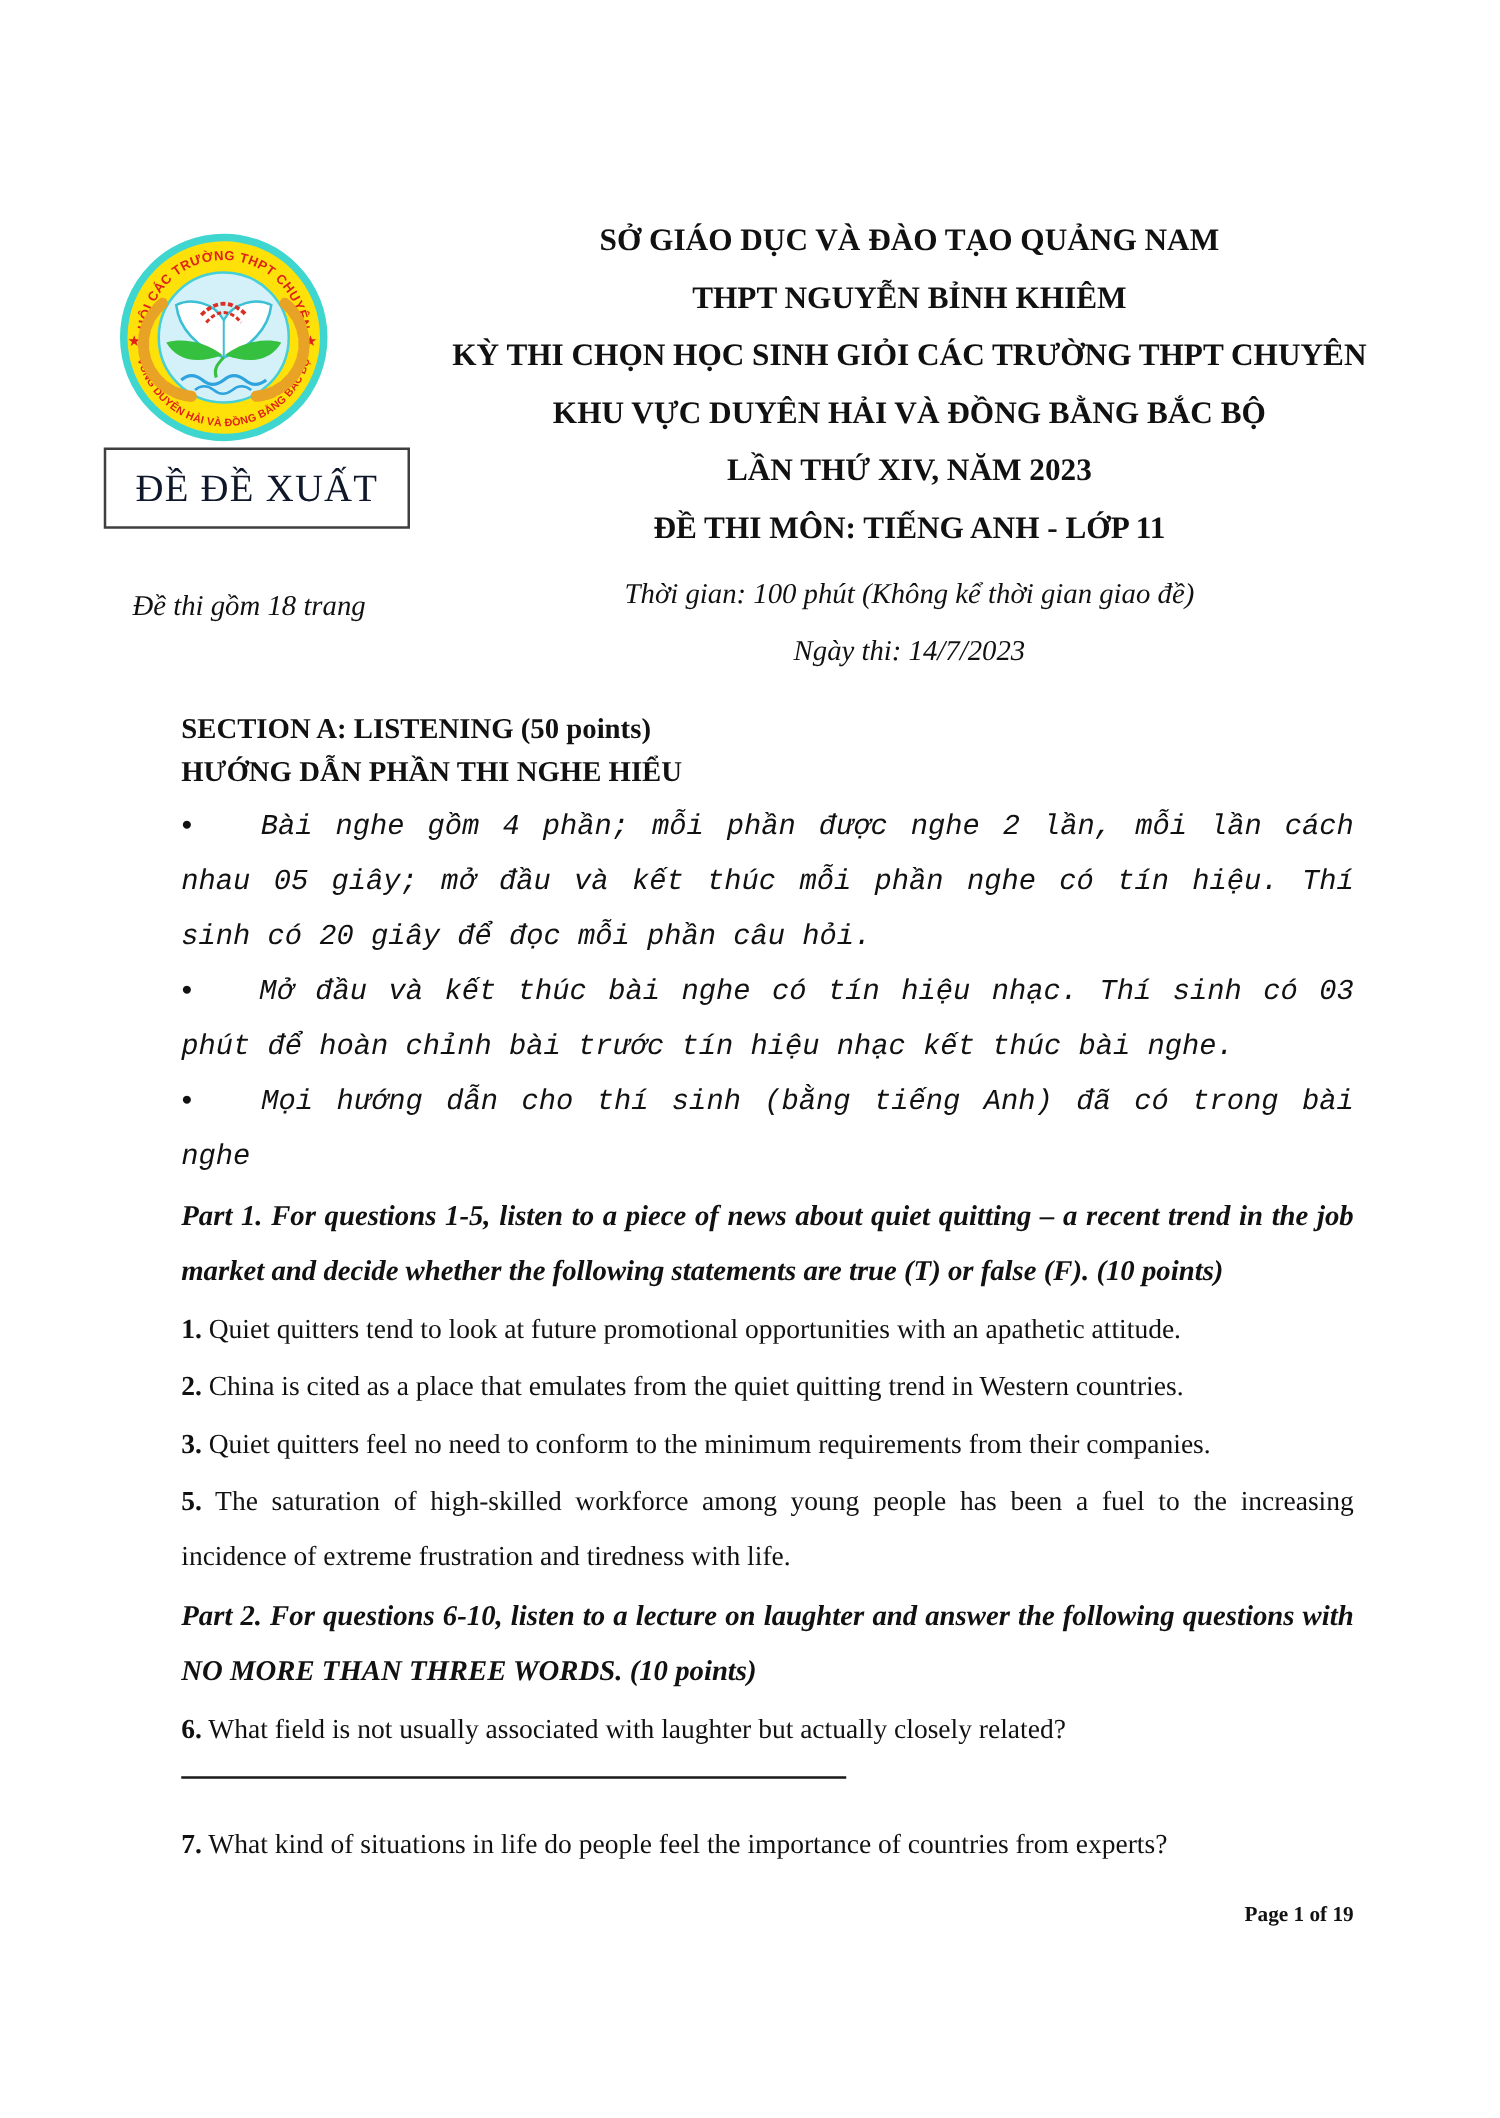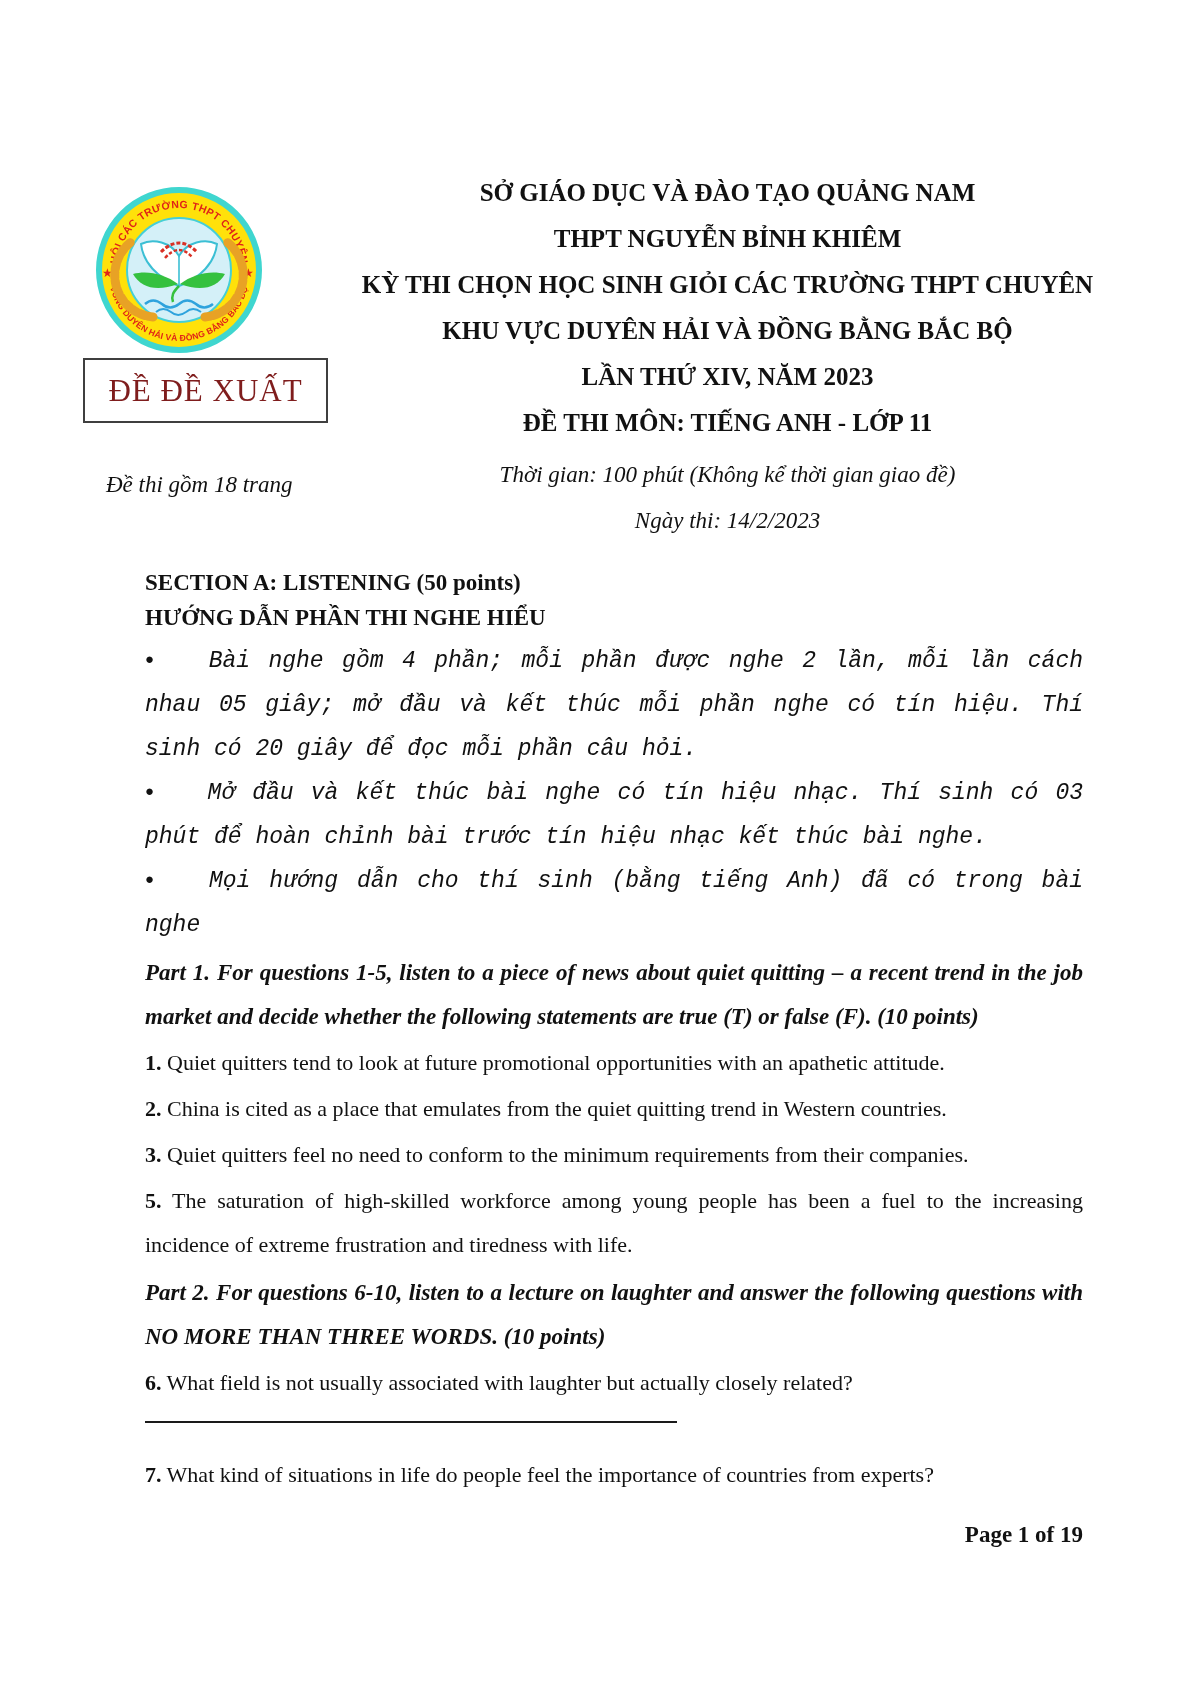--- a/index.html
+++ b/index.html
@@ -11,21 +11,21 @@
     color:#111;
     overflow:hidden;
   }
   
   .header{position:absolute;top:0;left:0;width:1200px;height:565px;}
   .logo{position:absolute;left:95px;top:186px;width:168px;height:168px;}
   .proposal-box{
     position:absolute;left:83px;top:358px;width:245px;height:65px;
     border:2px solid #3f3f3f;box-sizing:border-box;
     display:flex;align-items:center;justify-content:center;
-    font-size:31px;color:#7f1d1d;letter-spacing:1px;
+    font-size:31px;color:#0f172a;letter-spacing:1px;
   }
   .pages-note{
     position:absolute;left:106px;top:472px;
     font-style:italic;font-size:23px;
   }
   .head-col{
     position:absolute;left:330px;top:170px;width:795px;
     text-align:center;
   }
   .hline{font-weight:bold;font-size:25px;line-height:46px;white-space:nowrap;}
@@ -48,21 +48,21 @@
   .q{font-size:22px;line-height:44px;text-align:justify;margin:2px 0 0 0;}
   .q .qnum{font-weight:bold;}
   .answer-line{
     width:532px;border:0;border-top:2px solid #1a1a1a;
     margin:16px 0 0 0;height:0;
   }
   .q.after-line{margin-top:30px;}
   
   .footer{
     position:absolute;top:1522px;right:117px;
-    font-weight:bold;font-size:23px;
+    font-weight:bold;font-size:17px;
   }
   .ring-text{font-family:"Liberation Sans","DejaVu Sans",sans-serif;font-weight:bold;}
 </style>
 </head>
 <body>
 
 <div class="page">
 
   <div class="header">
 
@@ -105,21 +105,21 @@
     <div class="pages-note">Đề thi gồm 18 trang</div>
 
     <div class="head-col">
       <div class="hline">SỞ GIÁO DỤC VÀ ĐÀO TẠO QUẢNG NAM</div>
       <div class="hline">THPT NGUYỄN BỈNH KHIÊM</div>
       <div class="hline">KỲ THI CHỌN HỌC SINH GIỎI CÁC TRƯỜNG THPT CHUYÊN</div>
       <div class="hline">KHU VỰC DUYÊN HẢI VÀ ĐỒNG BẰNG BẮC BỘ</div>
       <div class="hline">LẦN THỨ XIV, NĂM 2023</div>
       <div class="hline">ĐỀ THI MÔN: TIẾNG ANH - LỚP 11</div>
       <div class="hitalic first">Thời gian: 100 phút (Không kể thời gian giao đề)</div>
-      <div class="hitalic">Ngày thi: 14/2/2023</div>
+      <div class="hitalic">Ngày thi: 14/7/2023</div>
     </div>
   </div>
 
   <div class="main">
     <p class="h">SECTION A: LISTENING (50 points)</p>
     <p class="h sub">HƯỚNG DẪN PHẦN THI NGHE HIỂU</p>
 
     <p class="bullet"><span class="dot">●</span><span class="tab"></span><span>Bài nghe gồm 4 phần; mỗi phần được nghe 2 lần, mỗi lần cách nhau 05 giây; mở đầu và kết thúc mỗi phần nghe có tín hiệu. Thí sinh có 20 giây để đọc mỗi phần câu hỏi.</span></p>
     <p class="bullet"><span class="dot">●</span><span class="tab"></span><span>Mở đầu và kết thúc bài nghe có tín hiệu nhạc. Thí sinh có 03 phút để hoàn chỉnh bài trước tín hiệu nhạc kết thúc bài nghe.</span></p>
     <p class="bullet"><span class="dot">●</span><span class="tab"></span><span>Mọi hướng dẫn cho thí sinh (bằng tiếng Anh) đã có trong bài nghe</span></p>

